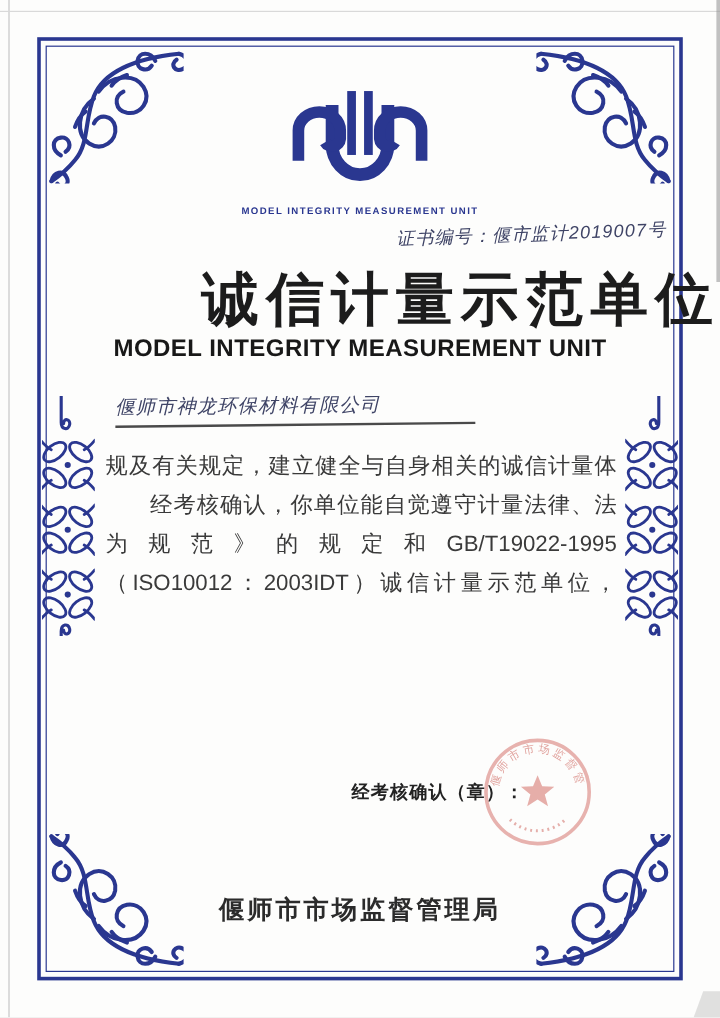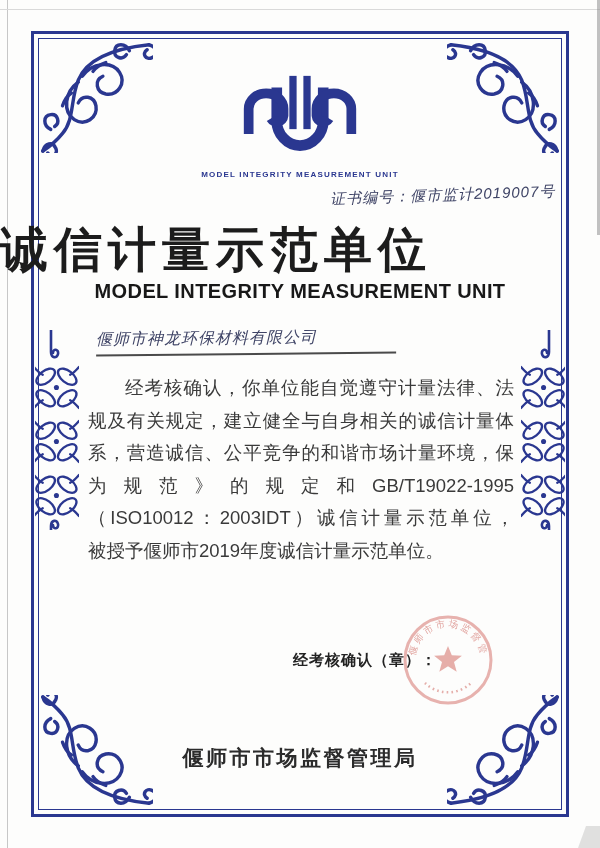--- a/index.html
+++ b/index.html
@@ -29,21 +29,21 @@
   .logo-wrap svg{display:inline-block;}
   .logo-caption{margin-top:2px;font-size:8px;font-weight:bold;letter-spacing:1.2px;color:#2a3790;}
   
   .cert-no{
     position:absolute;left:330px;top:186px;width:230px;
     font-size:15px;color:#3f4466;font-style:italic;
     transform:rotate(-2deg);letter-spacing:1px;
   }
   
   .title-zh{
-    position:absolute;left:0;top:218px;width:600px;text-align:left;
+    position:absolute;left:0;top:218px;width:600px;text-align:right;
     font-family:"Liberation Serif","DejaVu Serif",serif;
     font-size:48px;font-weight:900;color:#1c1c1c;letter-spacing:6px;
   }
   .title-en{
     position:absolute;left:0;top:280px;width:600px;text-align:center;
     font-size:20px;font-weight:bold;color:#181818;letter-spacing:0.4px;
   }
   
   .company{
     position:absolute;left:96px;top:328px;width:300px;
@@ -156,26 +156,24 @@
   <div class="cert-no">
     <span>证书编号：</span><span>偃市监计2019007号</span>
   </div>
 
   <div class="title-zh">诚信计量示范单位</div>
   <div class="title-en">MODEL INTEGRITY MEASUREMENT UNIT</div>
 
   <div class="company">偃师市神龙环保材料有限公司</div>
 
   <div class="body-text">
+    <div class="body-line">规及有关规定，建立健全与自身相关的诚信计量体</div>
     <div class="body-line first">经考核确认，你单位能自觉遵守计量法律、法</div>
-    <div class="body-line">规及有关规定，建立健全与自身相关的诚信计量体</div>
-    <div class="body-line">系，营造诚信、公平竞争的和谐市场计量环境，保</div>
     <div class="body-line">为规范》的规定和GB/T19022-1995</div>
     <div class="body-line">（ISO10012：2003IDT）诚信计量示范单位，</div>
-    <div class="body-line last">被授予偃师市2019年度诚信计量示范单位。</div>
   </div>
 
   <div class="issuer-line">经考核确认（章）：</div>
 
   <svg class="seal" viewBox="0 0 110 110">
     <defs>
       <path id="sealArcTop" d="M22,55 A33,33 0 1 1 88,55" fill="none"></path>
     </defs>
     <circle cx="55" cy="55" r="43" fill="none" stroke="#dd8f8a" stroke-width="3" opacity="0.8"></circle>
     <path d="M55,41 l3.8,9.3 10.1,0.4 -7.9,6.3 2.7,9.8 -8.7,-5.5 -8.7,5.5 2.7,-9.8 -7.9,-6.3 10.1,-0.4 Z" fill="#dd8f8a" opacity="0.85"></path>

